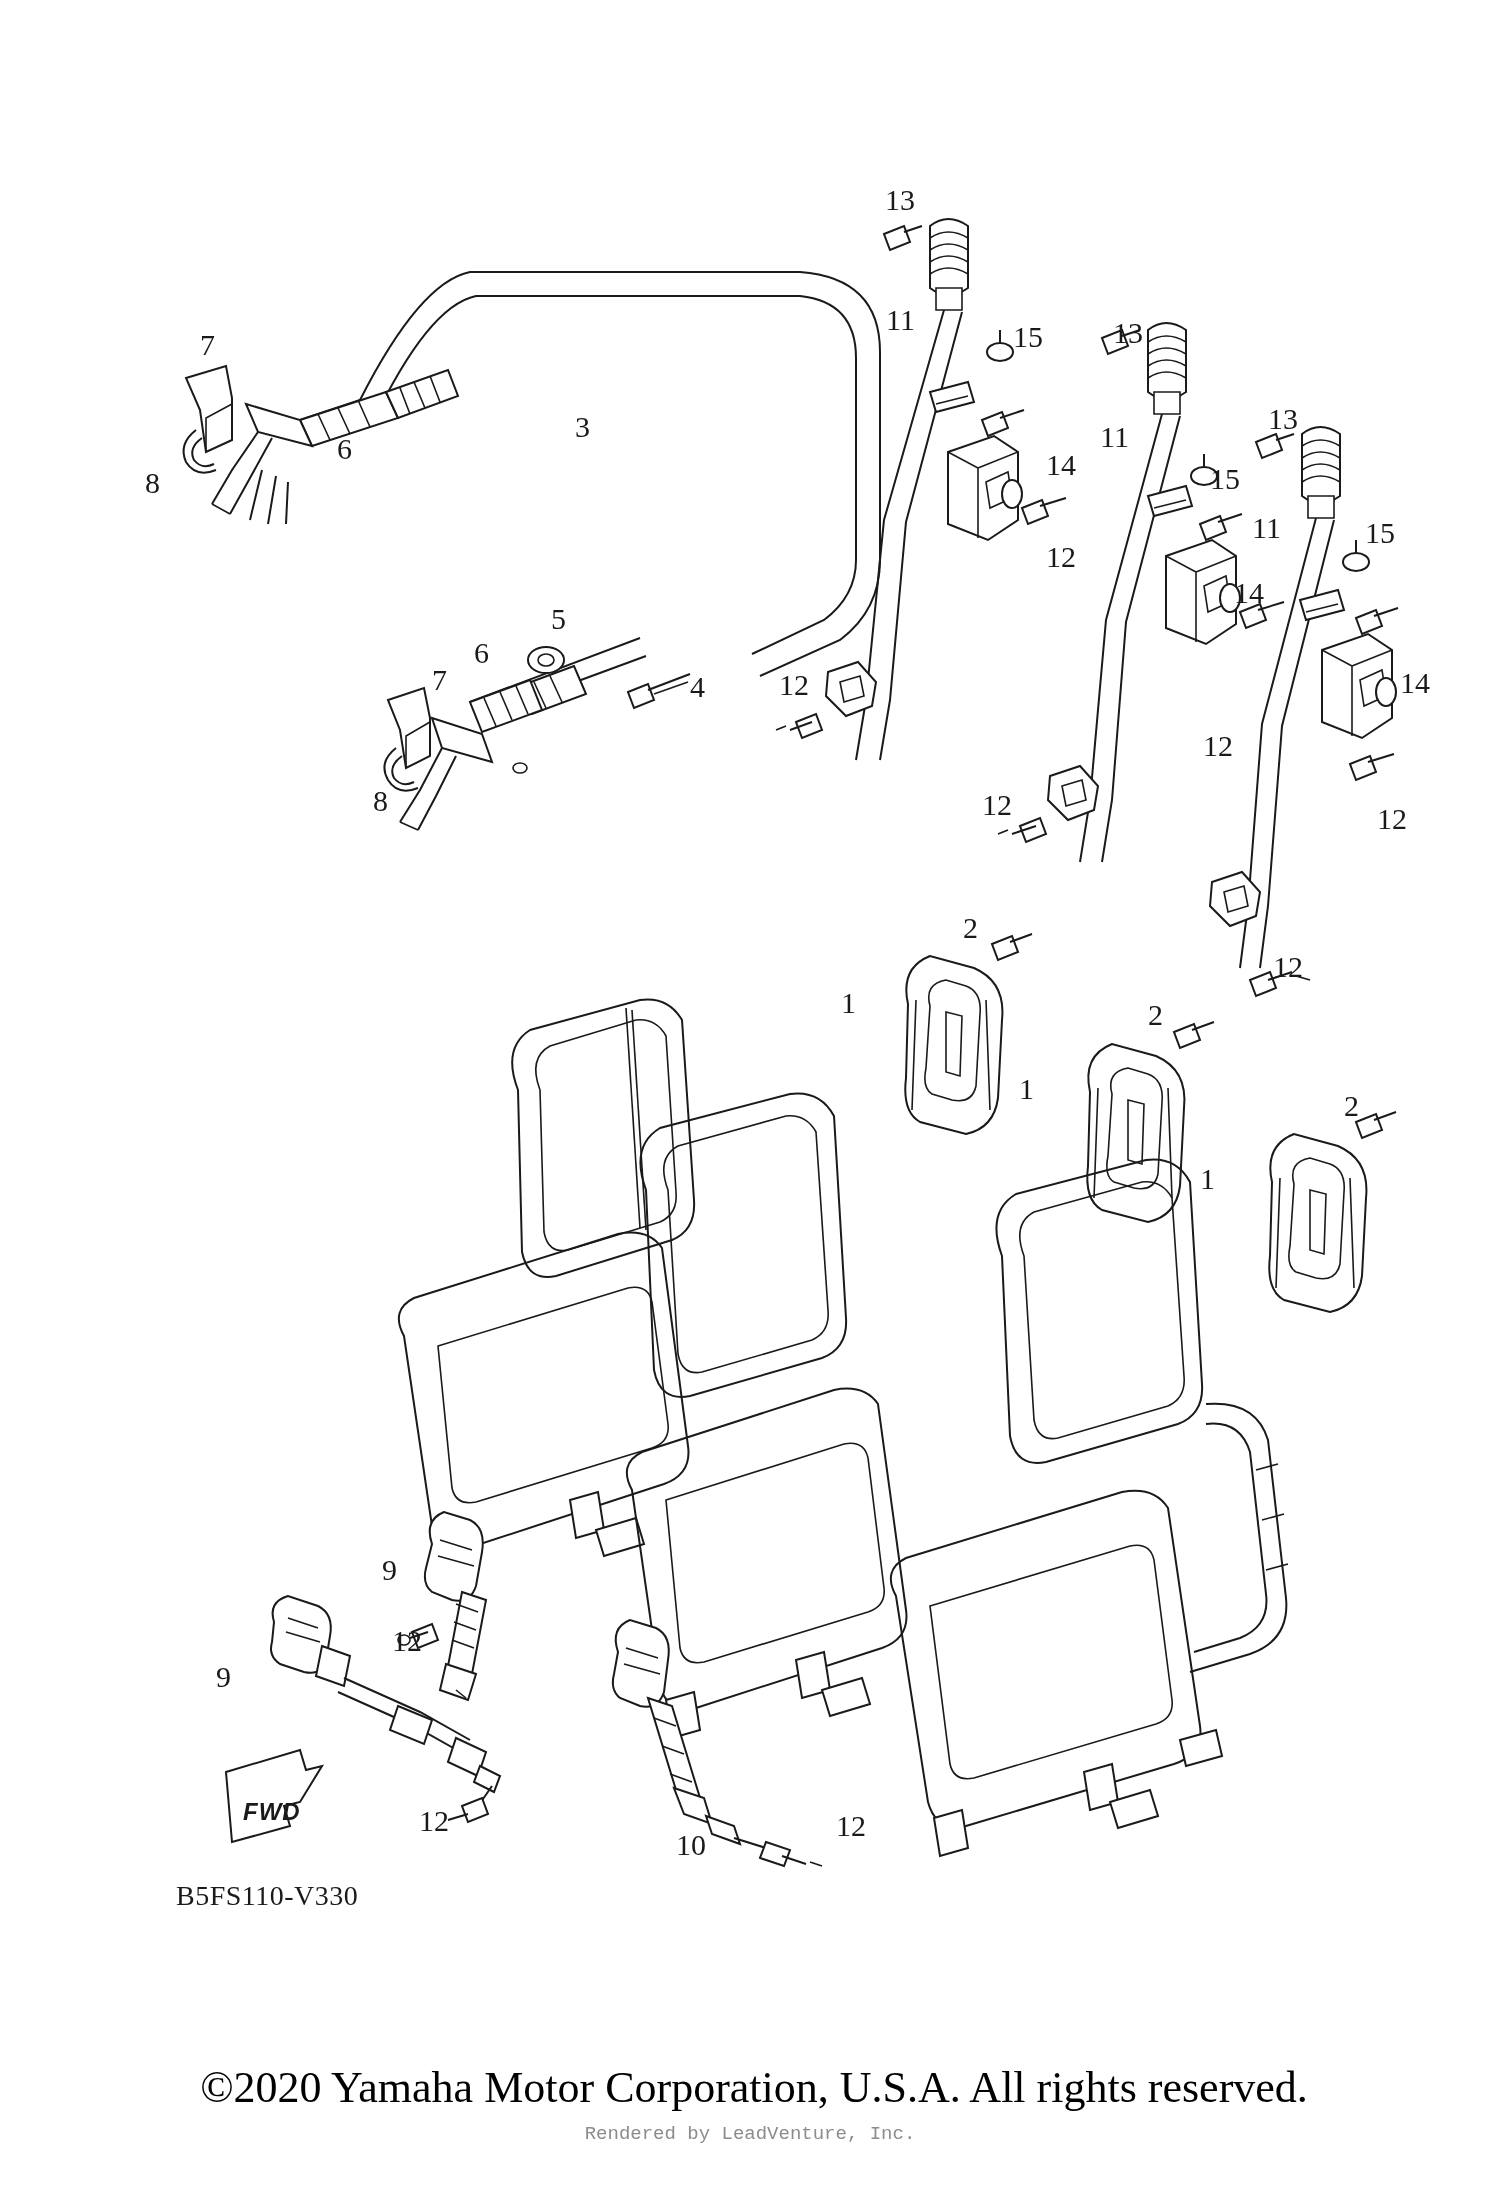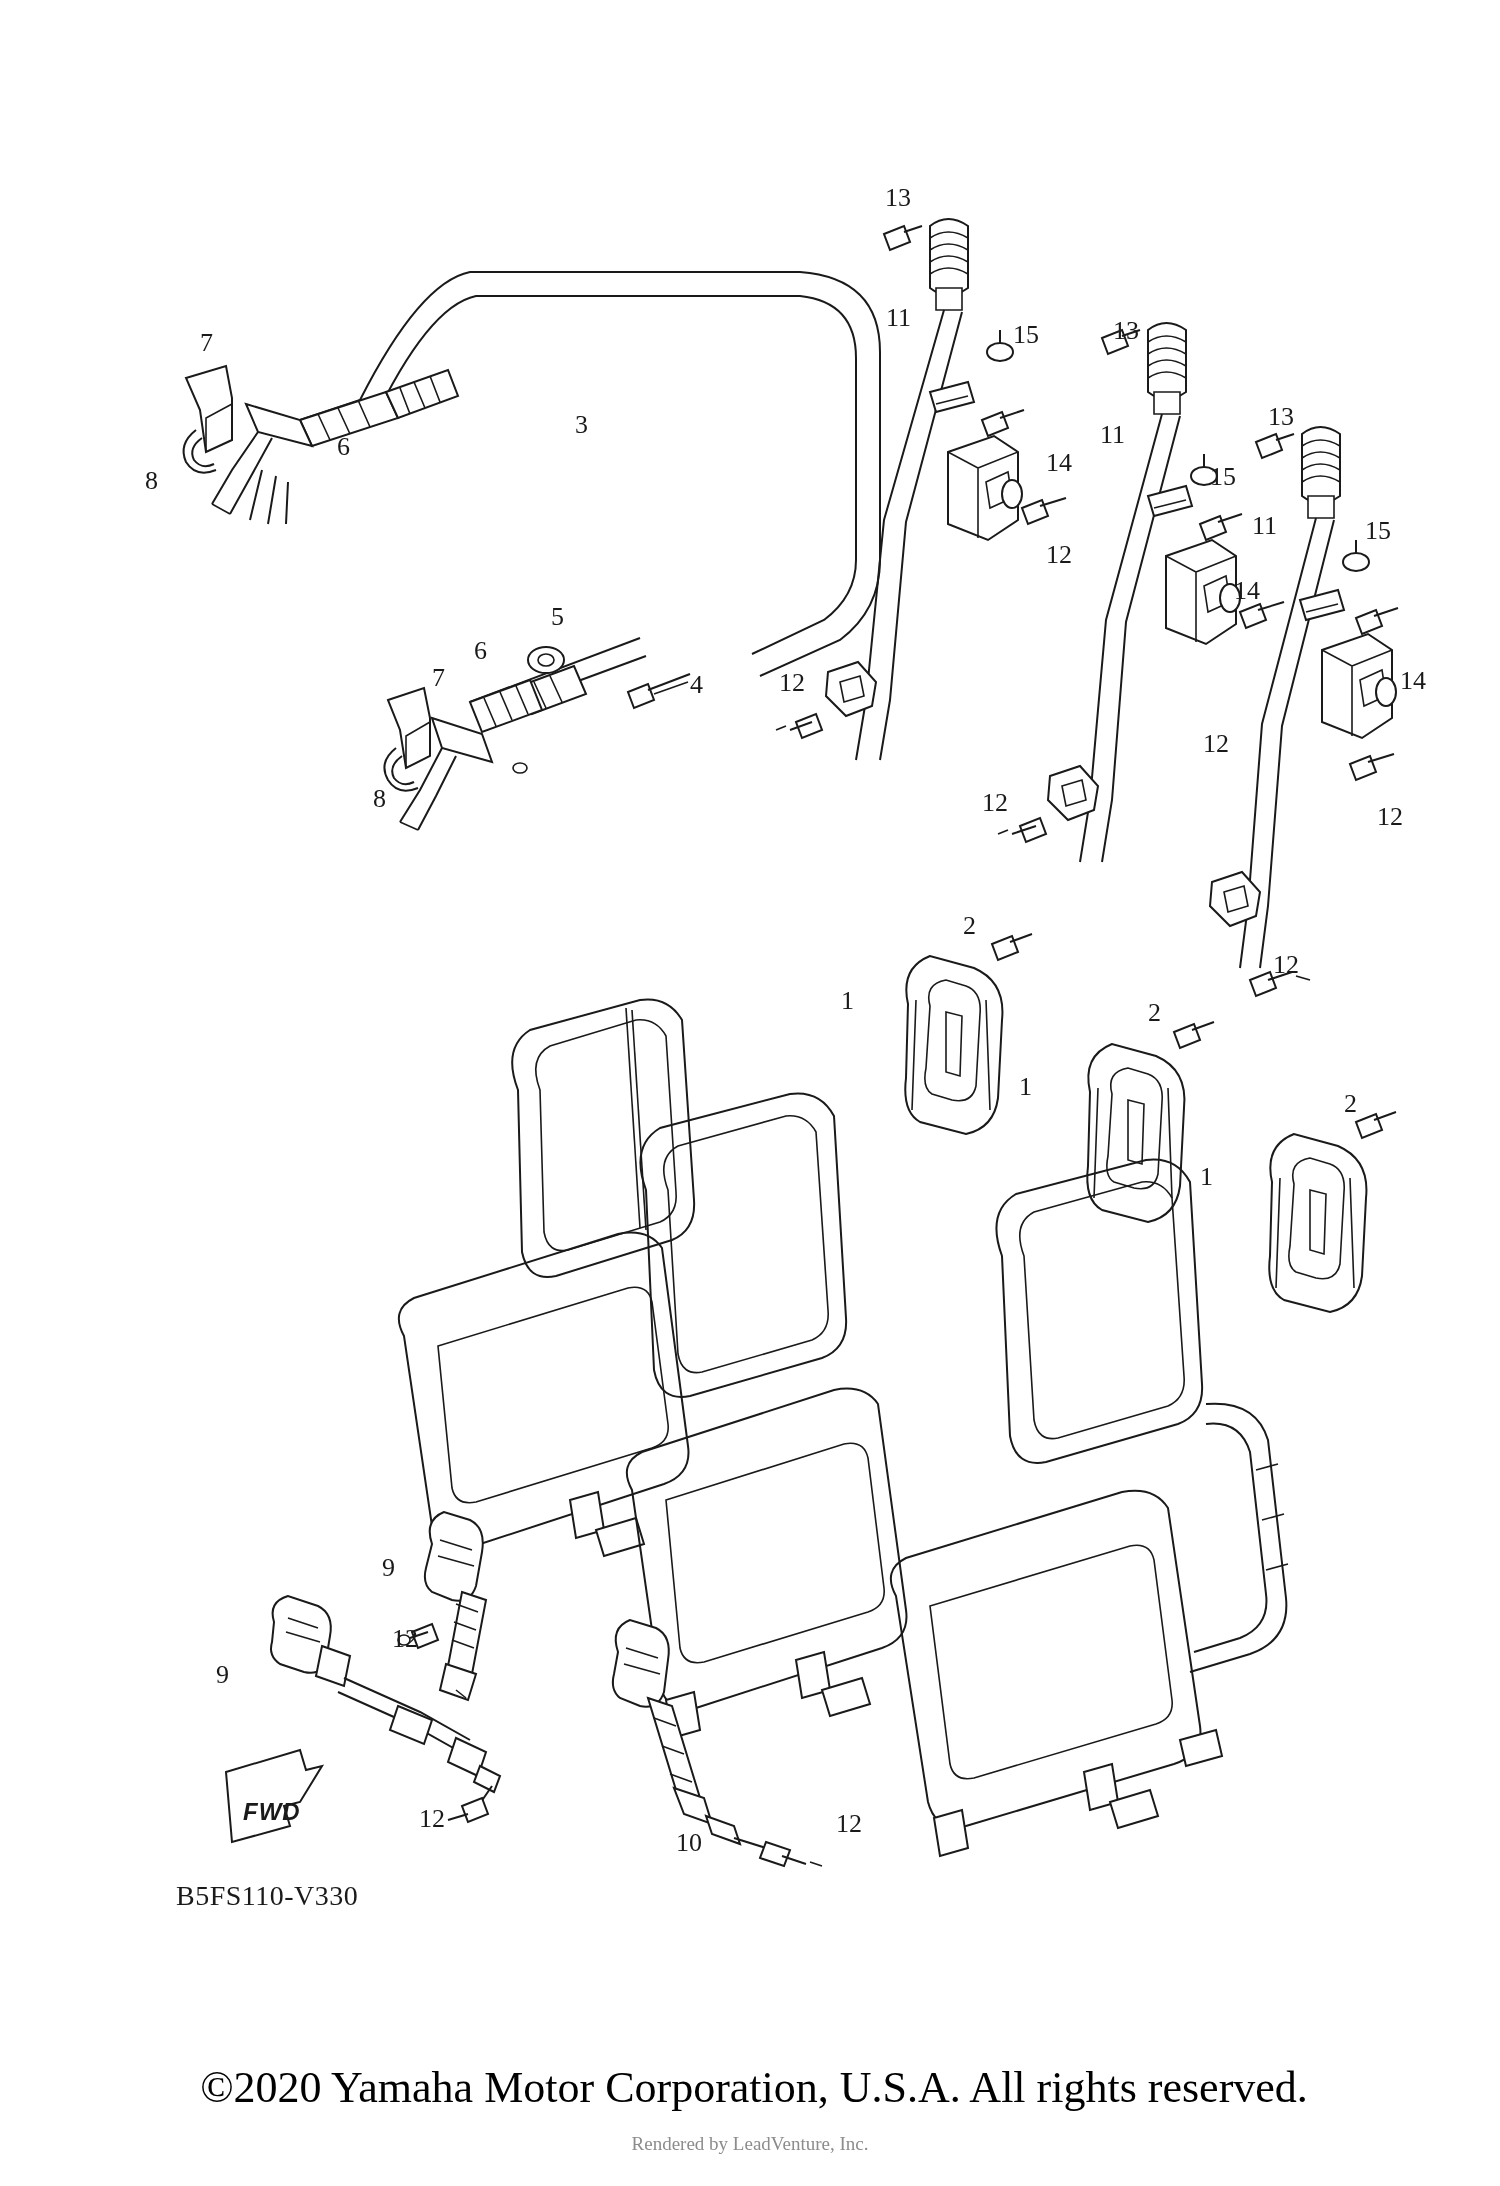--- a/index.html
+++ b/index.html
@@ -27,21 +27,21 @@
   svg#art {
     position: absolute;
     left: 0;
     top: 0;
     width: 1500px;
     height: 2060px;
   }
   .callout {
     position: absolute;
     font-family: "Liberation Serif", serif;
-    font-size: 26px;
+    font-size: 30px;
     color: #1a1a1a;
     line-height: 1;
     white-space: nowrap;
   }
   .partcode {
     position: absolute;
     left: 176px;
     top: 1880px;
     font-family: "Liberation Serif", serif;
     font-size: 28px;
@@ -89,22 +89,22 @@
     text-align: center;
   }
   #footer .copyright {
     font-family: "Liberation Serif", serif;
     font-size: 44px;
     color: #000000;
     white-space: nowrap;
     padding-left: 8px;
   }
   #footer .rendered {
-    margin-top: 20px;
-    font-family: Liberation Serif, serif;
+    margin-top: 10px;
+    font-family: Liberation Mono, monospace;
     font-size: 19px;
     color: #8c8c8c;
     white-space: nowrap;
   }
   .ln { fill: none; stroke: #1a1a1a; stroke-width: 2; }
   .ln-thin { fill: none; stroke: #1a1a1a; stroke-width: 1.6; }
   .ln-fill { fill: #ffffff; stroke: #1a1a1a; stroke-width: 2; }
   .ln-fill-thin { fill: #ffffff; stroke: #1a1a1a; stroke-width: 1.6; }
 </style>
 </head>

